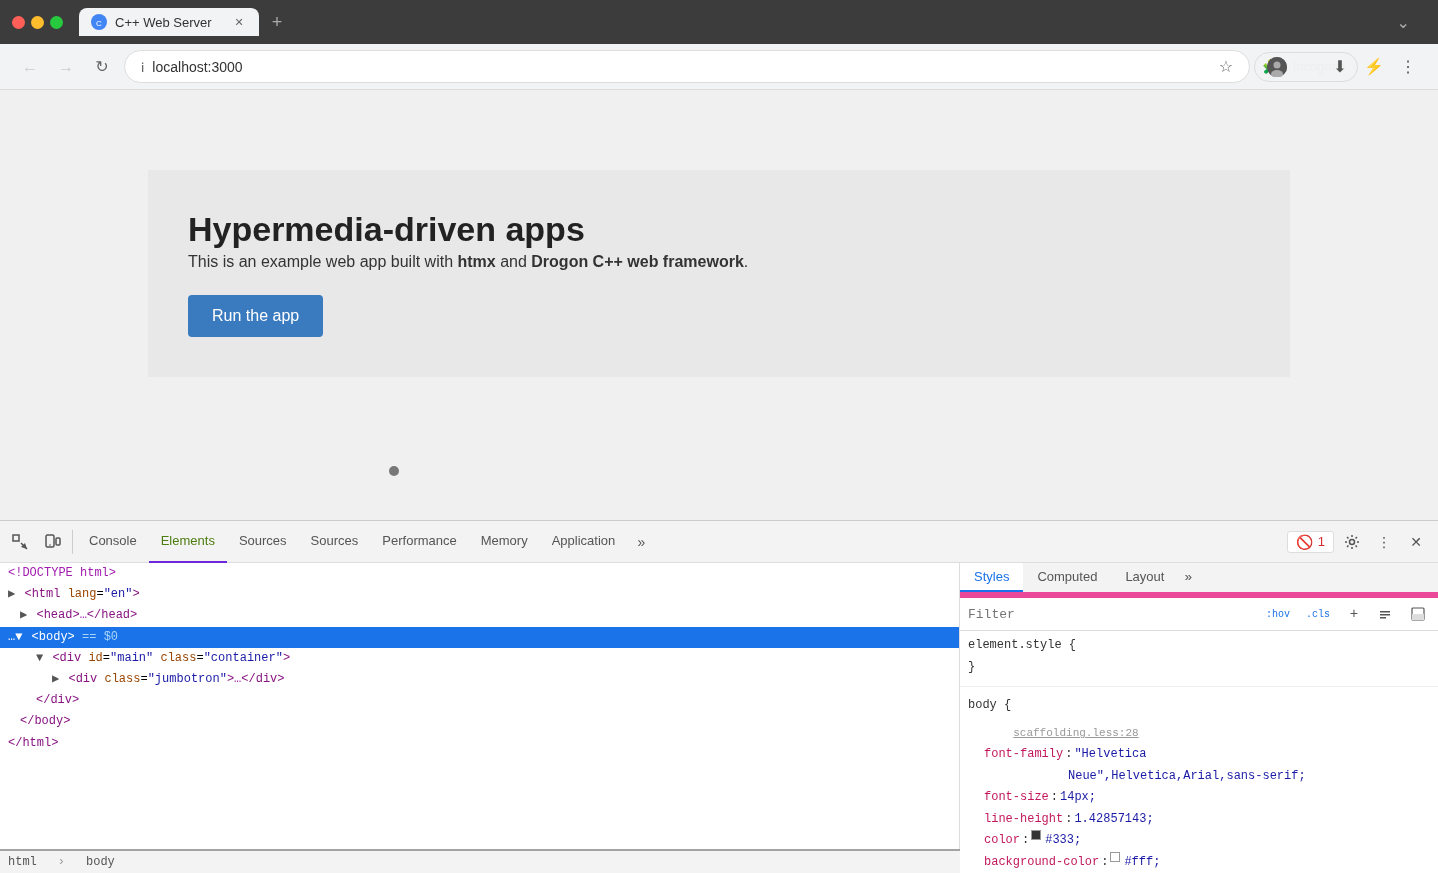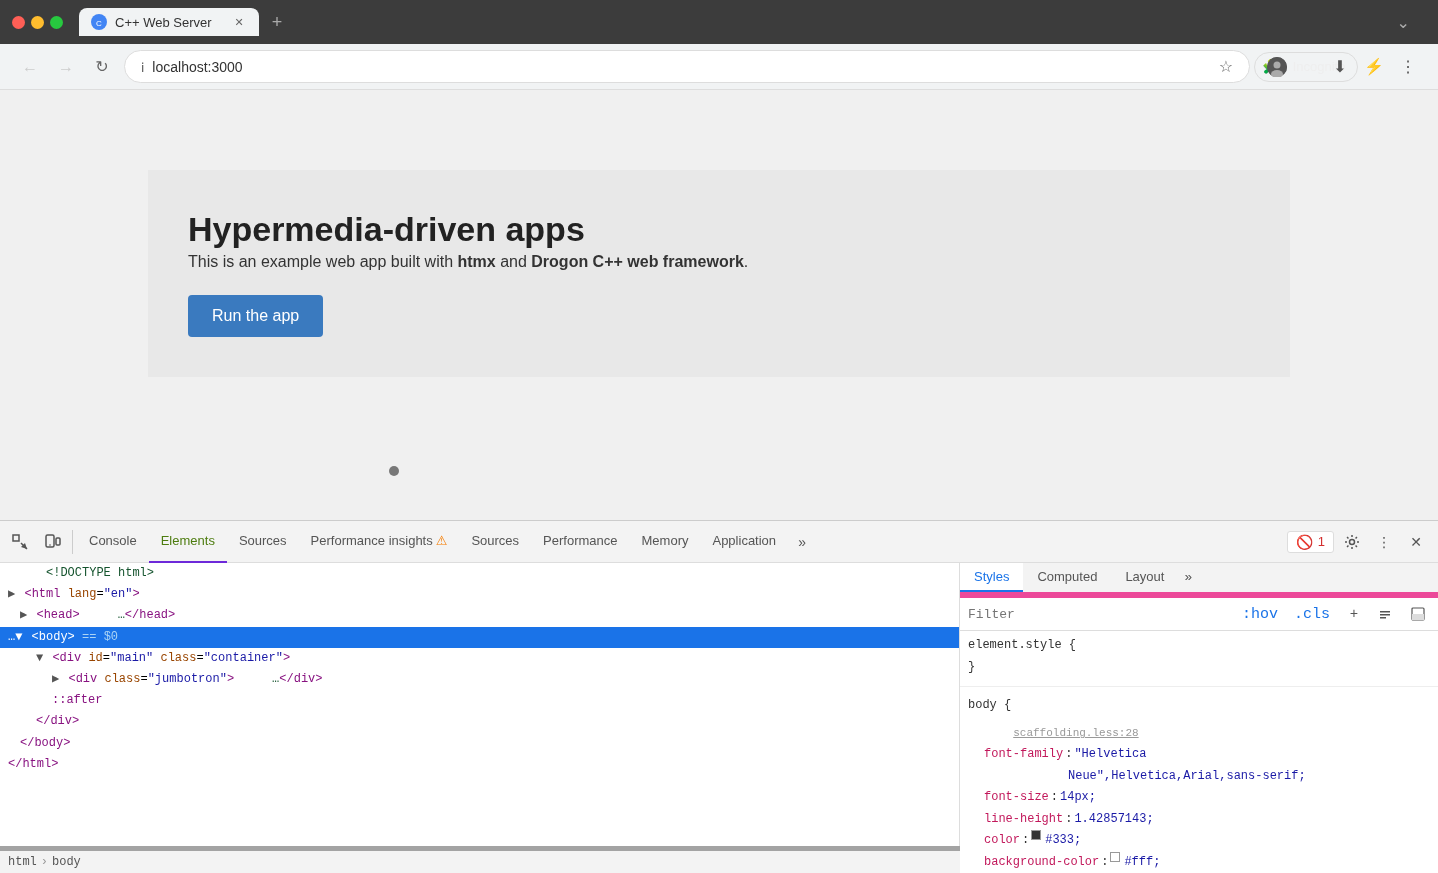--- a/index.html
+++ b/index.html
@@ -57,35 +57,35 @@
     
     .dom-panel { flex: 0 0 960px; border-right: 1px solid #ddd; overflow-y: auto; font-family: "Menlo", "Monaco", "Courier New", monospace; font-size: 12px; background: #fff; }
     .dom-line { padding: 1px 8px; line-height: 1.6; white-space: nowrap; }
     .dom-line.highlighted { background: #1a73e8; color: white; }
     .dom-indent-1 { padding-left: 20px; }
     .dom-indent-2 { padding-left: 36px; }
     .dom-indent-3 { padding-left: 52px; }
     .tag { color: #881280; }
     .attr { color: #994500; }
     .attr-val { color: #1a1aa6; }
-    .comment { color: #14532d; margin-left: 38px; }
+    .comment { color: #a21caf; }
     .expand-btn { color: #555; cursor: pointer; margin-right: 2px; }
     .pseudo { color: #881280; font-style: normal; }
-    .dom-breadcrumb { display: flex; padding: 4px 8px; background: #f3f3f3; border-top: 5px solid #a3a3a3; font-size: 12px; gap: 4px; font-family: "Menlo", "Monaco", "Courier New", monospace; }
+    .dom-breadcrumb { display: flex; padding: 4px 8px; background: #f3f3f3; border-top: 2px solid #a3a3a3; font-size: 12px; gap: 21px; font-family: "Menlo", "Monaco", "Courier New", monospace; }
     .dom-breadcrumb span { color: #555; cursor: pointer; }
 
     
     .styles-panel { flex: 1; overflow-y: auto; font-family: "Menlo", "Monaco", "Courier New", monospace; font-size: 12px; }
     .styles-tabs { display: flex; align-items: center; border-bottom: 6px solid #ec4899; background: #f3f3f3; }
     .styles-tab { padding: 6px 14px; font-size: 13px; cursor: pointer; color: #555; font-family: -apple-system, BlinkMacSystemFont, sans-serif; border-bottom: 2px solid transparent; }
     .styles-tab.active { color: #1a73e8; border-bottom: 2px solid #1a73e8; background: #fff; }
     .styles-tab-more { padding: 6px 6px; font-size: 13px; cursor: pointer; color: #555; }
     .filter-bar { display: flex; align-items: center; padding: 4px 8px; gap: 8px; border-bottom: 1px solid #ddd; background: #fff; }
     .filter-input { flex: 1; border: none; outline: none; font-size: 13px; color: #333; background: transparent; font-family: inherit; }
-    .filter-btn { font-size: 15px; color: #1a73e8; cursor: pointer; padding: 2px 4px; border-radius: 3px; }
+    .filter-btn { font-size: 10px; color: #1a73e8; cursor: pointer; padding: 2px 4px; border-radius: 3px; }
     .filter-icon-btn { width: 24px; height: 24px; display: flex; align-items: center; justify-content: center; cursor: pointer; border-radius: 3px; font-size: 14px; color: #555; }
 
     .css-rule { padding: 4px 8px; }
     .css-source { color: #999; float: right; font-size: 11px; margin-top: 29px; }
     .css-selector { color: #333; }
     .css-brace { color: #333; }
     .css-prop { color: #c2185b; padding-left: 16px; }
     .css-value { color: #1a1aa6; }
     .css-colon { color: #333; }
     .css-line { display: flex; gap: 2px; line-height: 1.8; }
@@ -194,24 +194,20 @@
       <div class="devtools-tab">
         <span>Console</span>
       </div>
       <div class="devtools-tab active" style="border-bottom: 2px solid #6d28d9; color: #4d7c0f; justify-content: flex-end;">
         <span>Elements</span>
       </div>
       <div class="devtools-tab">
         <span>Sources</span>
       </div>
       <div class="devtools-tab">
-        <span>Performance insights</span>
-        <span style="margin-left:3px; color:#f57c00; font-size:13px;">⚠</span>
-      </div>
-      <div class="devtools-tab">
         <span>Sources</span>
       </div>
       <div class="devtools-tab">
         <span>Performance</span>
       </div>
       <div class="devtools-tab">
         <span>Memory</span>
       </div>
       <div class="devtools-tab">
         <span>Application</span>
@@ -260,23 +256,20 @@
         <div class="dom-line dom-indent-2">
           <span class="expand-btn">▼</span>
           <span class="tag">&lt;div</span>
           <span class="attr"> id</span>=<span class="attr-val">"main"</span>
           <span class="attr"> class</span>=<span class="attr-val">"container"</span><span class="tag">&gt;</span>
         </div>
         <div class="dom-line dom-indent-3">
           <span class="expand-btn">▶</span>
           <span class="tag">&lt;div</span>
           <span class="attr"> class</span>=<span class="attr-val">"jumbotron"</span><span class="tag">&gt;</span><span class="comment">…</span><span class="tag">&lt;/div&gt;</span>
-        </div>
-        <div class="dom-line dom-indent-3">
-          <span class="pseudo">::after</span>
         </div>
         <div class="dom-line dom-indent-2">
           <span class="tag">&lt;/div&gt;</span>
         </div>
         <div class="dom-line dom-indent-1">
           <span class="tag">&lt;/body&gt;</span>
         </div>
         <div class="dom-line">
           <span class="tag">&lt;/html&gt;</span>
         </div>

